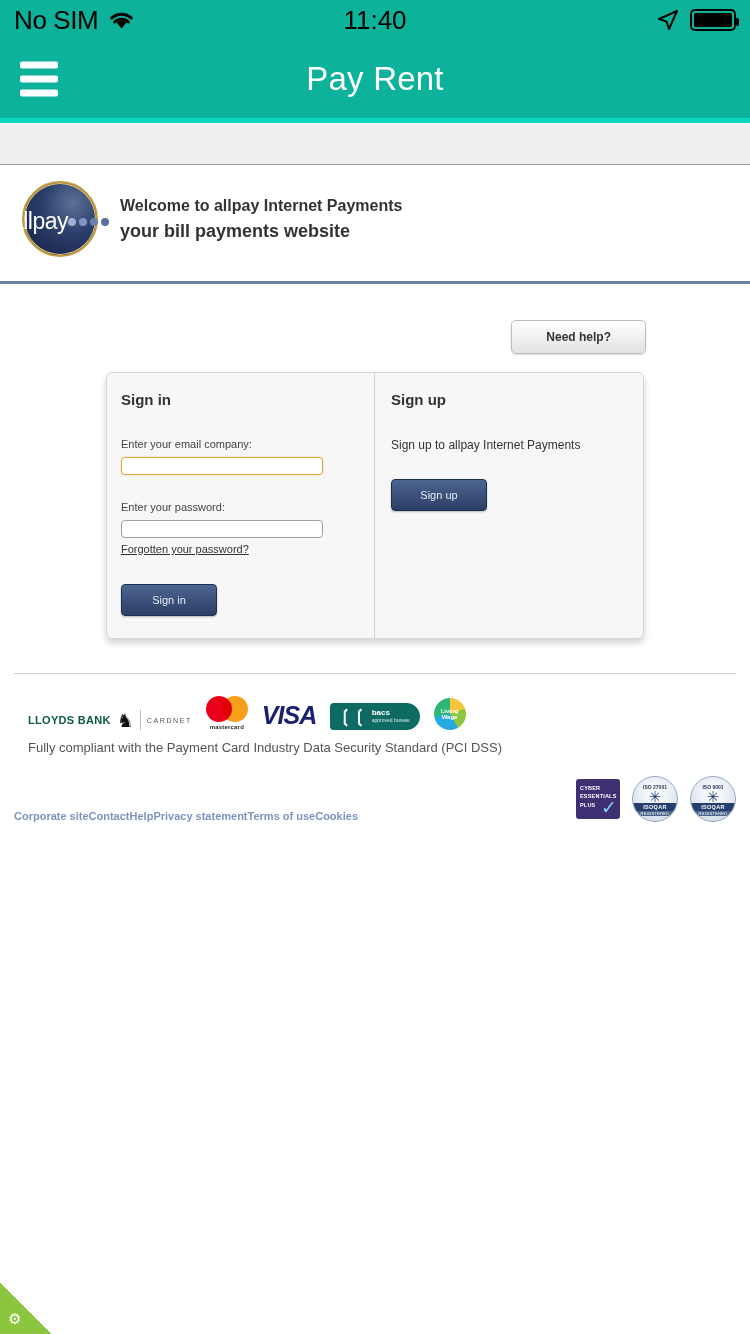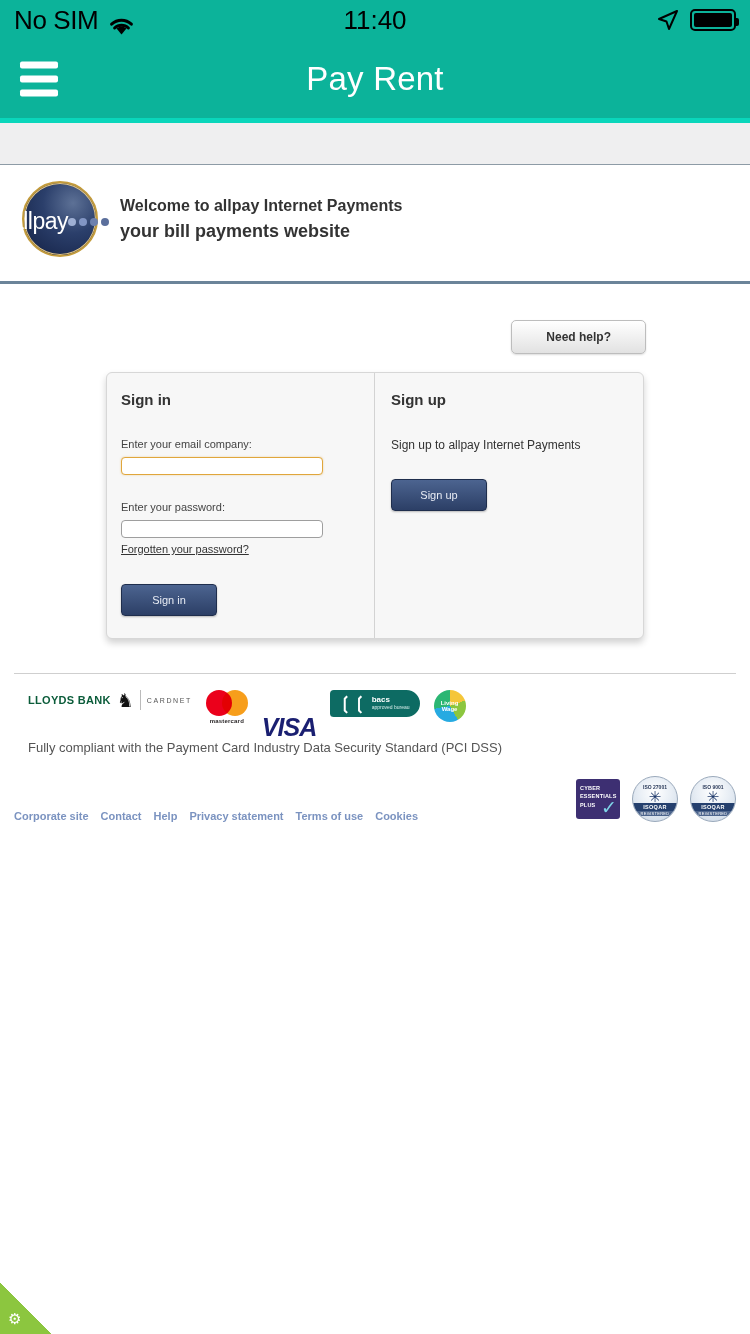--- a/index.html
+++ b/index.html
@@ -10,21 +10,21 @@
     overflow: hidden;
   }
   .phone { position: relative; width: 750px; height: 1334px; background: #ffffff; }
 
   
   .statusbar {
     height: 40px; background: #0cb39a;
     display: flex; align-items: center; justify-content: space-between;
     padding: 0 14px;
   }
-  .sb-left { display: flex; align-items: flex-end; gap: 10px; }
+  .sb-left { display: flex; align-items: center; gap: 10px; }
   .sb-carrier { font-size: 26px; color: #000; letter-spacing: -0.4px; }
   .sb-time { font-size: 26px; color: #000; font-weight: 400; position: absolute; left: 0; right: 0; text-align: center; pointer-events: none; }
   .sb-right { display: flex; align-items: center; gap: 10px; z-index: 2; }
   .battery {
     width: 46px; height: 22px; border: 2px solid #000; border-radius: 5px;
     position: relative; padding: 2px; background: #0cb39a;
   }
   .battery::after {
     content: ""; position: absolute; right: -5px; top: 7px;
     width: 3px; height: 8px; background: #000; border-radius: 0 2px 2px 0;
@@ -115,21 +115,21 @@
   }
   .signup-text { font-size: 12px; color: #333; margin-bottom: 27px; }
 
   
   .foot-rule { border-top: 1px solid #cfcfcf; margin: 34px 14px 0 14px; }
   .footer { padding: 16px 14px 0 14px; display: flex; }
   .foot-left { width: 290px; }
   .foot-line { font-size: 13px; color: #555; line-height: 1.52; }
   .lnk { color: #7b93c0; }
   .foot-right { flex: 1; padding-left: 14px; }
-  .logo-row { display: flex; align-items: flex-start; gap: 14px; height: 40px; margin-bottom: 8px; }
+  .logo-row { display: flex; align-items: flex-end; gap: 14px; height: 40px; margin-bottom: 8px; }
 
   .lloyds { display: flex; align-items: center; gap: 6px; }
   .lloyds-name { font-size: 11px; font-weight: bold; color: #0b5c3a; letter-spacing: 0.3px; }
   .horse { font-size: 19px; color: #111; line-height: 1; }
   .lloyds-sep { width: 1px; height: 20px; background: #bbb; }
   .cardnet { font-size: 7px; letter-spacing: 1.6px; color: #555; }
 
   .mc { display: flex; flex-direction: column; align-items: center; gap: 2px; }
   .mc-circles { position: relative; width: 42px; height: 26px; }
   .mc-circles i { position: absolute; top: 0; width: 26px; height: 26px; border-radius: 50%; }
@@ -151,21 +151,21 @@
   .livingwage {
     width: 32px; height: 32px; border-radius: 50%;
     background: conic-gradient(#f5c63a 0deg 70deg, #8cc63f 70deg 150deg, #27aae1 150deg 260deg, #2bb673 260deg 360deg);
     display: flex; align-items: center; justify-content: center;
     font-size: 6px; color: #fff; font-weight: bold; text-align: center; line-height: 1.05;
   }
 
   .comp-text { font-size: 13px; color: #555; line-height: 1.54; }
 
   .bottom { display: flex; align-items: flex-end; justify-content: space-between; padding: 18px 14px 0 14px; }
-  .footlinks { display: flex; gap: 12px; }
+  .footlinks { display: flex; }
   .footlinks a { font-size: 11px; font-weight: bold; color: #7b93c0; text-decoration: none; cursor: pointer; }
   .badges { display: flex; align-items: center; gap: 12px; }
   .ce-badge {
     width: 44px; height: 40px; background: #3d2f72; border-radius: 3px;
     position: relative; padding: 5px 4px;
   }
   .ce-t { font-size: 5.5px; font-weight: bold; color: #fff; line-height: 1.5; letter-spacing: 0.2px; }
   .ce-tick { position: absolute; right: 3px; bottom: 2px; font-size: 19px; color: #7fd4e8; line-height: 1; }
   .iso {
     width: 46px; height: 46px; border-radius: 50%;

